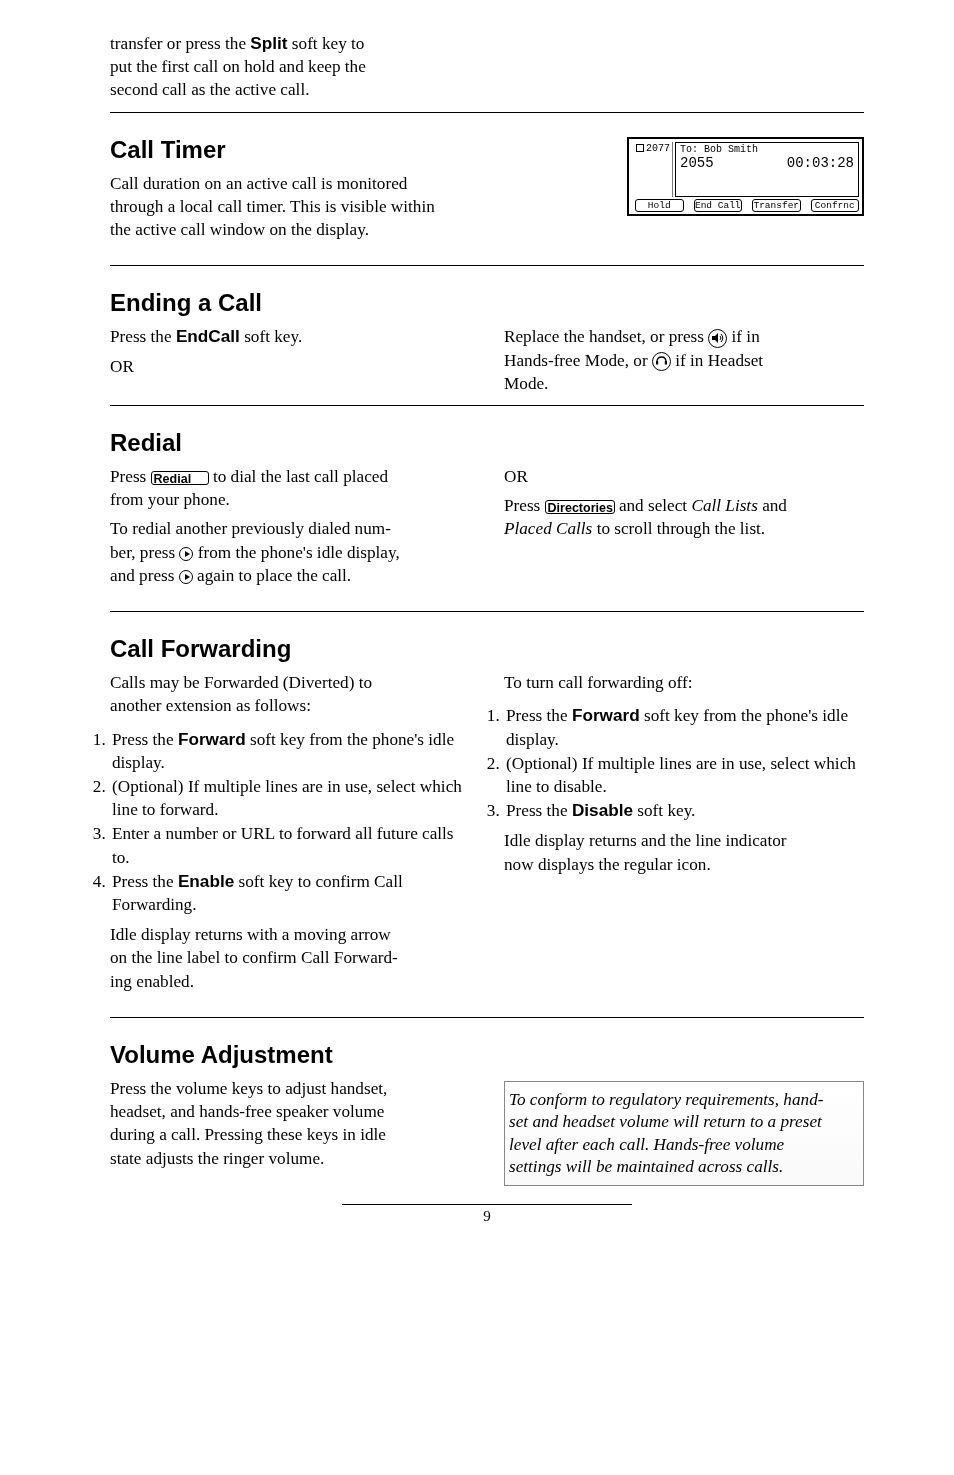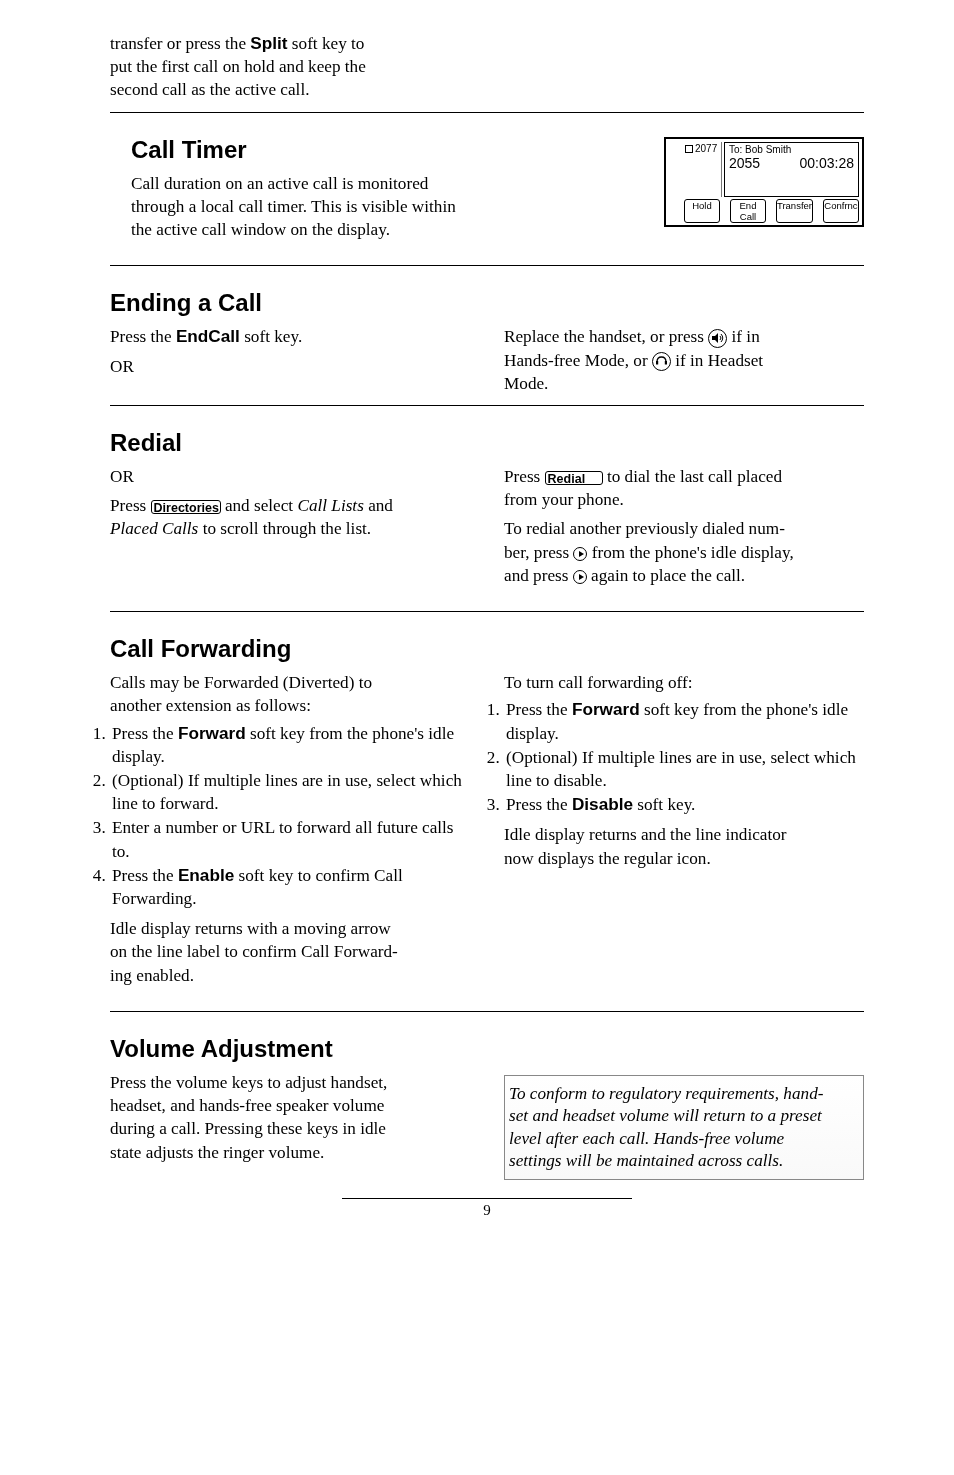--- a/index.html
+++ b/index.html
@@ -4,26 +4,26 @@
 <style>
   * { margin: 0; padding: 0; box-sizing: border-box; }
   body { font-family: "Times New Roman", serif; font-size: 17.2px; color: #000; background: #fff; }
   .page { width: 954px; height: 1475px; position: relative; padding: 32px 90px 0 110px; }
   .two-col { display: flex; gap: 34px; }
   .col { flex: 1; }
   .para { line-height: 1.35; }
   .bold-sans { font-family: Arial, sans-serif; font-weight: 700; text-align: right; }
   hr.sep { border: none; border-top: 1.5px solid #000; margin-top: 10px; margin-bottom: 0; }
   .h2 { font-family: Arial, sans-serif; font-weight: 800; font-size: 24px; margin: 23px 0 8px 0; }
-  ol { padding-left: 28px; margin-top: 4px; }
+  ol { padding-left: 28px; margin-top: 10px; }
   ol li { line-height: 1.35; margin-bottom: 1px; padding-left: 2px; }
   .hang { padding-left: 0; }
-  .calltimer-row { display: flex; align-items: flex-start; margin-left: 21px; }
+  .calltimer-row { display: flex; align-items: flex-start; }
   .calltimer-text { flex: 1; padding-right: 24px; }
-  .lcd { border: 2px solid #000; width: 200px; padding: 3px 3px 2px 18px; background:#fff; font-family: Liberation Sans, sans-serif; font-size: 10.5px; margin-top: 24px; }
+  .lcd { border: 2px solid #000; width: 237px; padding: 3px 3px 2px 6px; background:#fff; font-family: Liberation Mono, monospace; font-size: 10.5px; margin-top: 24px; }
   .lcd-top { display:flex; }
   .lcd-ext { width: 38px; padding: 1px 1px; border-right: 1px solid #777; font-size:10px;}
   .lcd-icon { display:inline-block; width:8px; height:8px; border:1px solid #000; margin-right:2px; vertical-align:middle;}
   .lcd-callbox { flex:1; border:1.3px solid #000; padding:0; margin-left:2px; }
   .lcd-to { padding: 1px 4px 0 4px; font-size:10px;}
   .lcd-row2 { padding: 0 4px 1px 4px; display:flex; justify-content:space-between; font-size:14px;}
   .lcd-body { height: 24px; }
   .lcd-soft { display:flex; gap:10px; margin-top:2px;}
   .lcd-btn { flex:1; border:1px solid #000; border-radius:3px; text-align:center; font-size:9.5px; padding:0 0;}
 
@@ -106,32 +106,32 @@
             <rect x="9.8" y="6" width="2.2" height="3.5" fill="#000"></rect>
           </svg></span><span> if in Headset </span><br>
       <span>Mode.</span>
     </div>
   </div>
   <hr class="sep">
 
   <div class="h2">Redial</div>
   <div class="two-col">
     <div class="col para">
-      <span>OR</span>
-      <div class="vspace-s"></div>
-      <span>Press </span><span class="softkey-lg softkey-long">Directories</span><span> and select  </span><i>Call Lists</i><span> and </span><br>
-      <i>Placed Calls</i><span> to scroll through the list.</span>
-    </div>
-    <div class="col para">
       <span>Press </span><span class="softkey-lg">Redial</span><span> to dial the last call placed </span><br>
       <span>from your phone.</span>
       <div class="vspace-s"></div>
       <span>To redial another previously dialed num-</span><br>
       <span>ber, press </span><span class="circ-icon sm"><span class="tri"></span></span><span> from the phone's idle display, </span><br>
       <span>and press </span><span class="circ-icon sm"><span class="tri"></span></span><span> again to place the call.</span>
+    </div>
+    <div class="col para">
+      <span>OR</span>
+      <div class="vspace-s"></div>
+      <span>Press </span><span class="softkey-lg softkey-long">Directories</span><span> and select  </span><i>Call Lists</i><span> and </span><br>
+      <i>Placed Calls</i><span> to scroll through the list.</span>
     </div>
   </div>
   <div class="vspace-m"></div>
   <hr class="sep">
 
   <div class="h2">Call Forwarding</div>
   <div class="two-col">
     <div class="col para">
       <span>Calls may be Forwarded (Diverted) to </span><br>
       <span>another extension as follows:</span>

